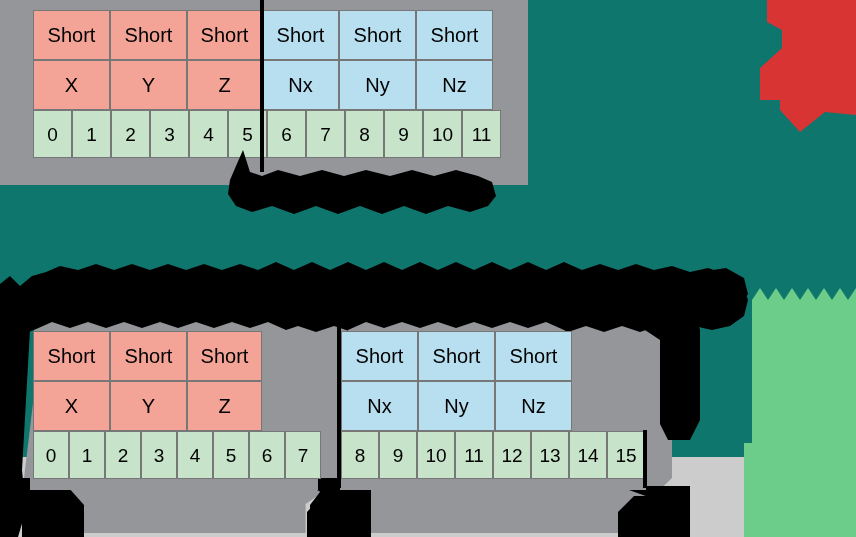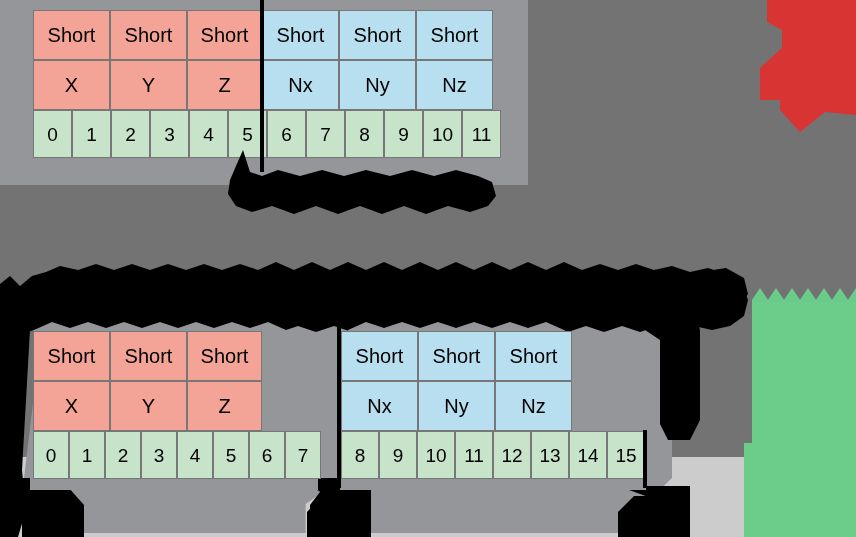--- a/index.html
+++ b/index.html
@@ -12,21 +12,21 @@
     height: 537px;
     overflow: hidden;
     font-family: "Liberation Sans", sans-serif;
     position: relative;
   }
   #stage {
     position: absolute;
     left: 0; top: 0;
     width: 856px;
     height: 457px;
-    background: #737373;
+    background: #0f766e;
   }
   .layer {
     position: absolute;
     left: 0; top: 0;
     width: 856px;
     height: 537px;
   }
 
   
   .struct {

